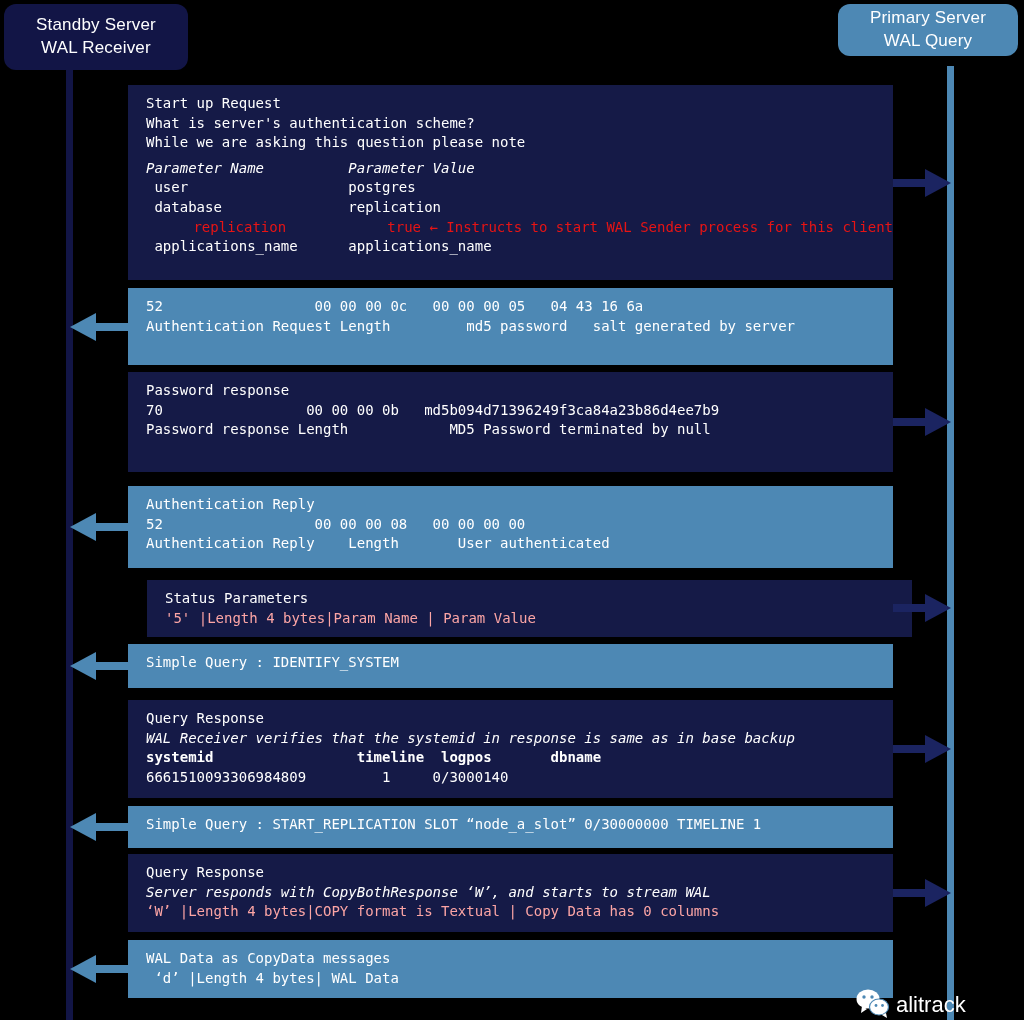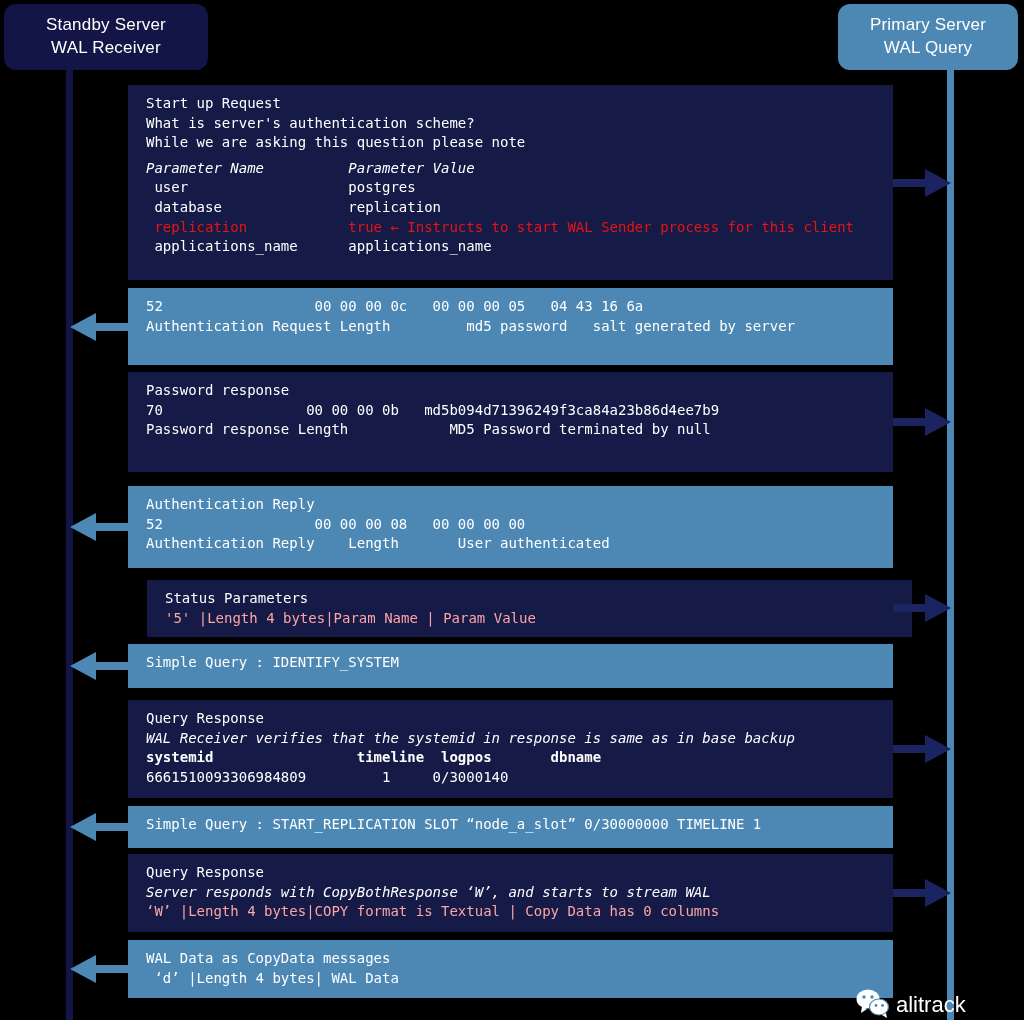--- a/index.html
+++ b/index.html
@@ -8,40 +8,40 @@
     font-family:"DejaVu Sans Mono","Liberation Mono",monospace;
   }
   
   .actor{
     position:absolute;border-radius:12px;
     display:flex;flex-direction:column;align-items:center;justify-content:center;
     color:#fff;font-family:"Liberation Sans","DejaVu Sans",sans-serif;
     font-size:17px;line-height:1.35;font-weight:400;letter-spacing:.2px;
     text-align:center;
   }
-  .actor-standby{left:4px;top:4px;width:204px;height:66px;background:#121546;}
-  .actor-primary{left:838px;top:4px;width:180px;height:66px;background:#4d88b4;}
+  .actor-standby{left:4px;top:4px;width:184px;height:66px;background:#121546;}
+  .actor-primary{left:838px;top:4px;width:180px;height:52px;background:#4d88b4;}
 
   
   .lifeline{position:absolute;width:7px;top:66px;bottom:0;}
   .lifeline-left{left:66px;background:#121546;}
   .lifeline-right{left:947px;background:#4d88b4;}
 
   
   .msg{position:absolute;left:128px;width:765px;}
   .msg .body{
     padding:9px 0 9px 18px;
     color:#ffffff;font-size:14px;line-height:19.6px;white-space:pre;
   }
   .msg.dark .body{background:#151a47;}
   .msg.light .body{background:#4d88b4;}
 
   .it{font-style:italic;}
   .bold{font-weight:bold;}
-  .red{color:#e81414;}
+  .red{color:#e81414;text-align:right;}
   .cyan{color:#fca5a5;}
 
   
   .arrow{position:absolute;height:8px;}
   .arrow .shaft{position:absolute;top:0;height:8px;}
   .arrow .head{position:absolute;top:-10px;width:0;height:0;
                border-top:14px solid transparent;border-bottom:14px solid transparent;}
   
   .arrow-r{left:893px;width:58px;}
   .arrow-r .shaft{left:0;right:24px;background:#1b2461;}

